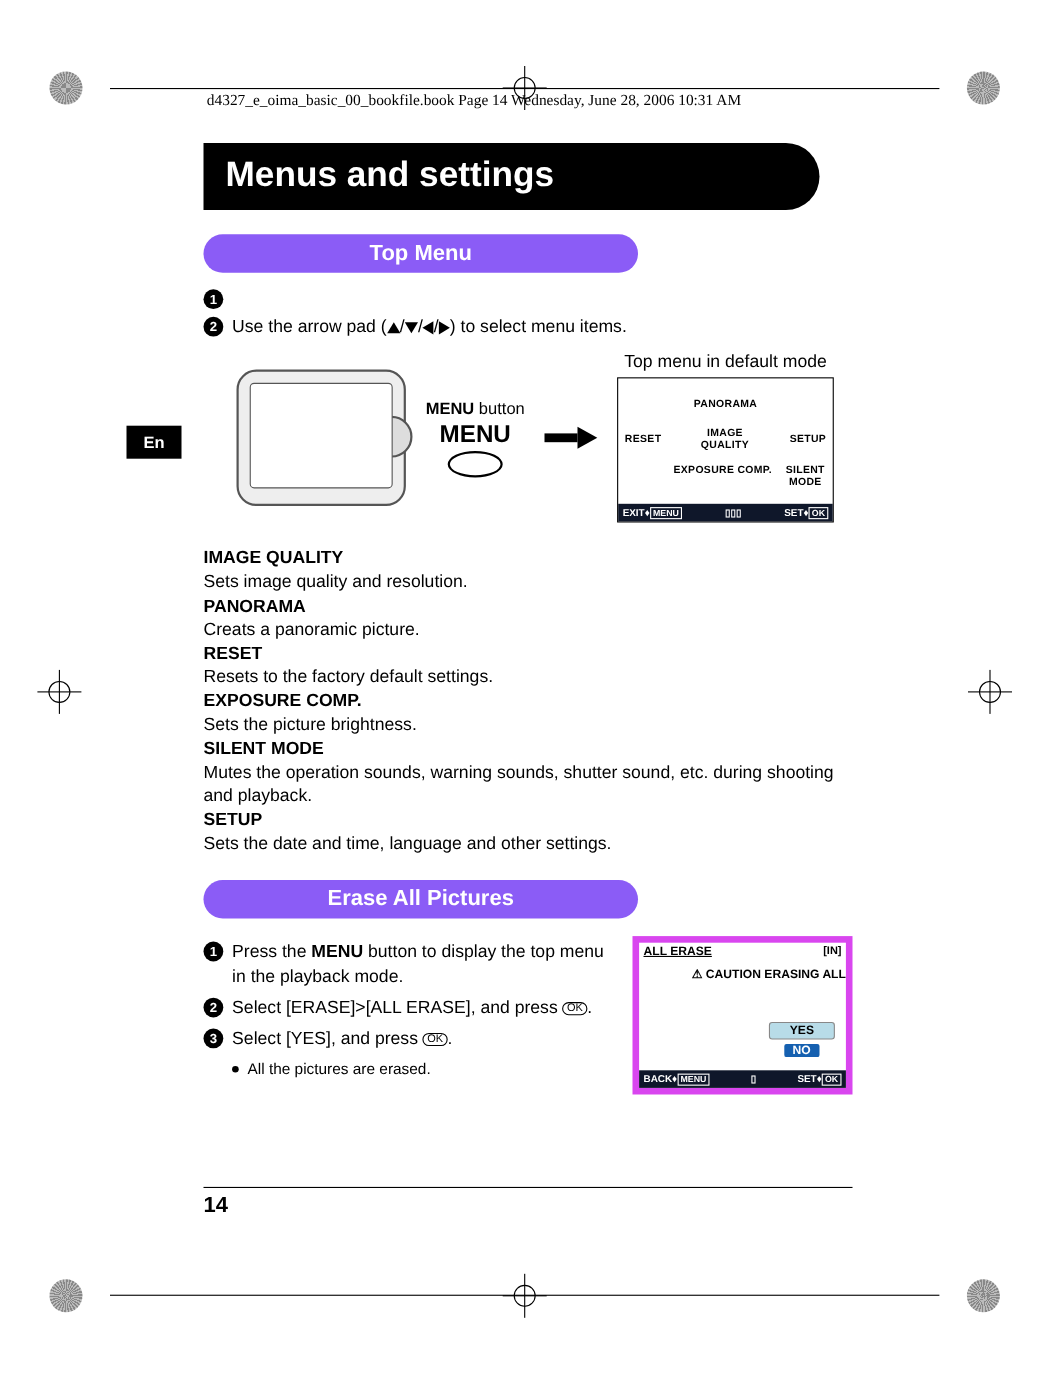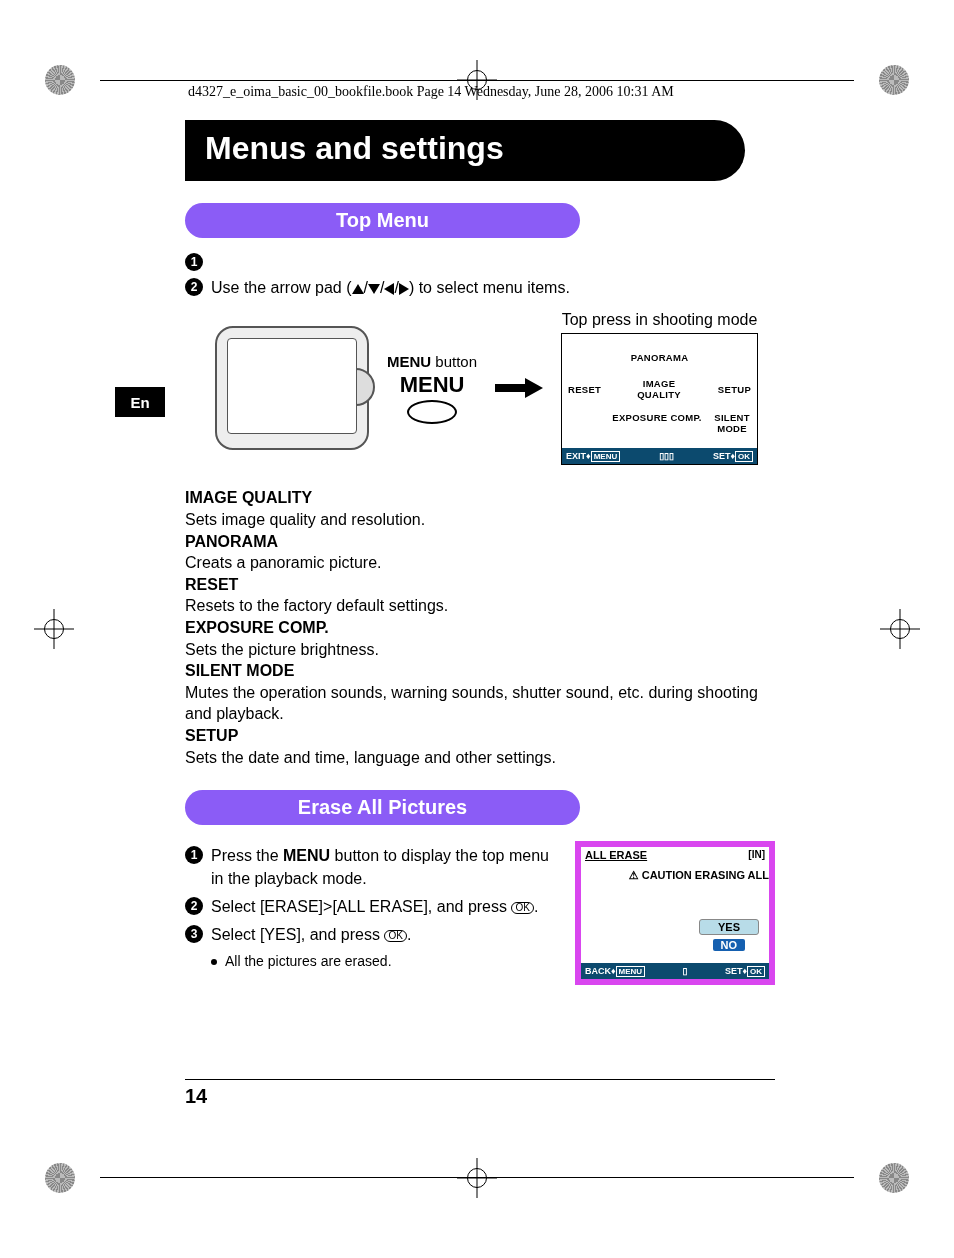--- a/index.html
+++ b/index.html
@@ -23,21 +23,21 @@
   .reg-mark::before, .reg-mark::after { content: ""; position: absolute; background: #000; }
   .reg-mark::before { left: 50%; top: -6px; bottom: -6px; width: 1px; transform: translateX(-50%); }
   .reg-mark::after { top: 50%; left: -6px; right: -6px; height: 1px; transform: translateY(-50%); }
   .reg-mark .ring { position: absolute; inset: 4px; border: 1px solid #000; border-radius: 50%; }
   .hline { position: absolute; left: 100px; right: 100px; height: 1px; background: #000; }
   .hline.top { top: 80px; }
   .hline.bot { bottom: 80px; }
 
   .header-line { position: absolute; top: 84px; left: 188px; font-size: 14px; font-family: "Times New Roman", serif; }
 
-  .content { position: absolute; left: 185px; top: 120px; width: 590px; }
+  .content { position: absolute; left: 185px; top: 130px; width: 590px; }
 
   .chapter-bar { background: #000; color: #fff; font-weight: bold; font-size: 32px; padding: 10px 20px 14px 20px; border-radius: 0 40px 40px 0; display: inline-block; min-width: 560px; box-sizing: border-box;}
   
   .section-bar { margin-top: 22px; width: 395px; height: 35px; background: #8b5cf6; border-radius: 34px; display: flex; align-items: center; justify-content: center; color: #fff; font-weight: bold; font-size: 20px; margin-left: 0;}
 
   .steps { margin-top: 14px; }
   .step { display: flex; margin: 6px 0; }
   .step-num { width: 18px; height: 18px; border-radius: 50%; background: #000; color: #fff; font-size: 12px; font-weight: bold; display: flex; align-items: center; justify-content: center; margin-right: 8px; flex-shrink: 0; margin-top: 1px;}
   .step-text { font-size: 16px; line-height: 1.4; }
   .bold { font-weight: bold; }
@@ -51,21 +51,21 @@
   .menu-btn-col { display:flex; flex-direction:column; align-items:center; font-size:15px;}
   .menu-word { font-family: Arial; font-weight:bold; font-size:22px; margin-top:2px;}
   .menu-oval { width:46px; height:20px; border:2px solid #000; border-radius:50%; margin-top:2px;}
   .arrow-right { width:48px; height:20px; position:relative;}
   .arrow-right::before{content:""; position:absolute; left:0; top:6px; width:30px; height:8px; background:#000;}
   .arrow-right::after{content:""; position:absolute; right:0; top:0; border-left:18px solid #000; border-top:10px solid transparent; border-bottom:10px solid transparent;}
 
   .top-menu-label { font-size:16px; text-align:center; margin-bottom:4px;}
   .lcd1 { width: 195px; height: 130px; border:1px solid #000; position:relative; font-family: Arial; }
   .lcd-label{ text-align:center; color:#000; text-shadow: -1px -1px 0 #fff, 1px -1px 0 #fff, -1px 1px 0 #fff, 1px 1px 0 #fff; font-size:9.5px; font-weight:bold; letter-spacing:0.3px;}
-  .lcd-footer{position:absolute; bottom:0; left:0; right:0; height:16px; background:#0c4a6e; color:#fff; font-size:9px; display:flex; justify-content:space-between; align-items:center; padding:0 4px; font-weight:bold;}
+  .lcd-footer{position:absolute; bottom:0; left:0; right:0; height:16px; background:#0f172a; color:#fff; font-size:9px; display:flex; justify-content:space-between; align-items:center; padding:0 4px; font-weight:bold;}
   .obox{border:1px solid #fff; padding:0 2px; font-size:8px;}
 
   .definitions { margin-top: 22px; font-size: 16px; line-height: 1.35; }
   .def-head { font-weight: bold; }
 
   .lcd2 { width: 188px; height: 132px; border:6px solid #d946ef; position:relative; font-family: Arial; float:right; margin-left: 12px; margin-top: 2px;}
   .lcd2 .title{position:absolute; top:2px; left:4px; font-size:11px; font-weight:bold; text-decoration: underline;}
   .lcd2 .in{position:absolute; top:2px; right:4px; font-size:10px; font-weight:bold;}
   .lcd2 .warn{position:absolute; top:22px; left:0; right:0; text-align:right; font-size:11px; font-weight:bold;}
   .lcd2 .opt{position:absolute; font-size:11px; font-weight:bold; padding:1px 8px;}
@@ -158,21 +158,21 @@
     <div class="camera-box">
         <div class="camera-ctrl"></div>
       </div>
     <div class="menu-btn-col">
       <div><span class="bold">MENU</span><span> button</span></div>
       <div class="menu-word">MENU</div>
       <div class="menu-oval"></div>
     </div>
     <div class="arrow-right"></div>
     <div>
-      <div class="top-menu-label">Top press in shooting mode</div>
+      <div class="top-menu-label">Top menu in default mode</div>
       <div class="lcd1">
         <div class="lcd-label" style="position:absolute; top:18px; left:0; right:0;">PANORAMA</div>
         <div class="lcd-label" style="position:absolute; top:50px; left:6px;">RESET</div>
         <div class="lcd-label" style="position:absolute; top:44px; left:62px; width:70px;">IMAGE QUALITY</div>
         <div class="lcd-label" style="position:absolute; top:50px; right:6px;">SETUP</div>
         <div class="lcd-label" style="position:absolute; top:78px; left:50px; width:90px;">EXPOSURE COMP.</div>
         <div class="lcd-label" style="position:absolute; top:78px; right:4px; width:42px;">SILENT MODE</div>
         <div class="lcd-footer">
           <span><span>EXIT</span>♦<span class="obox">MENU</span></span>
           <span>▯▯▯</span>

